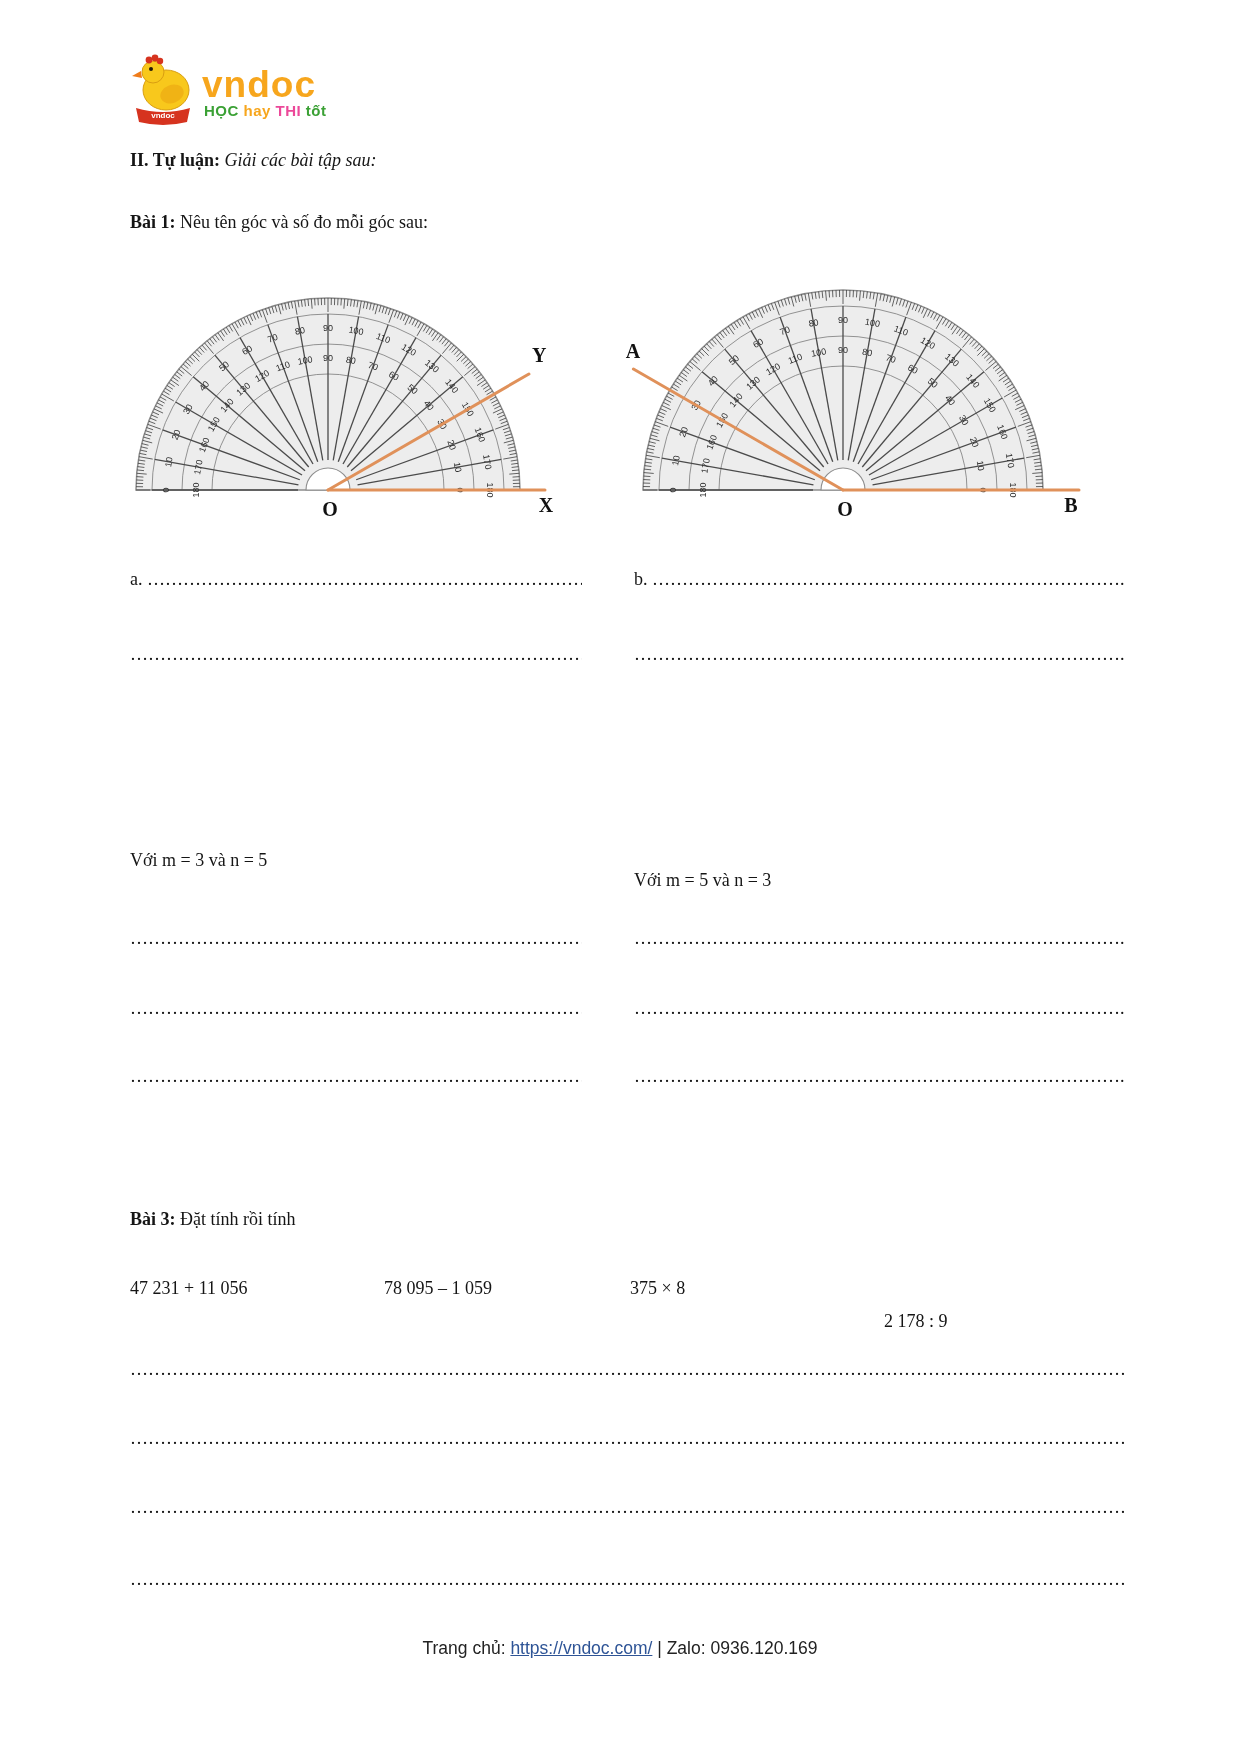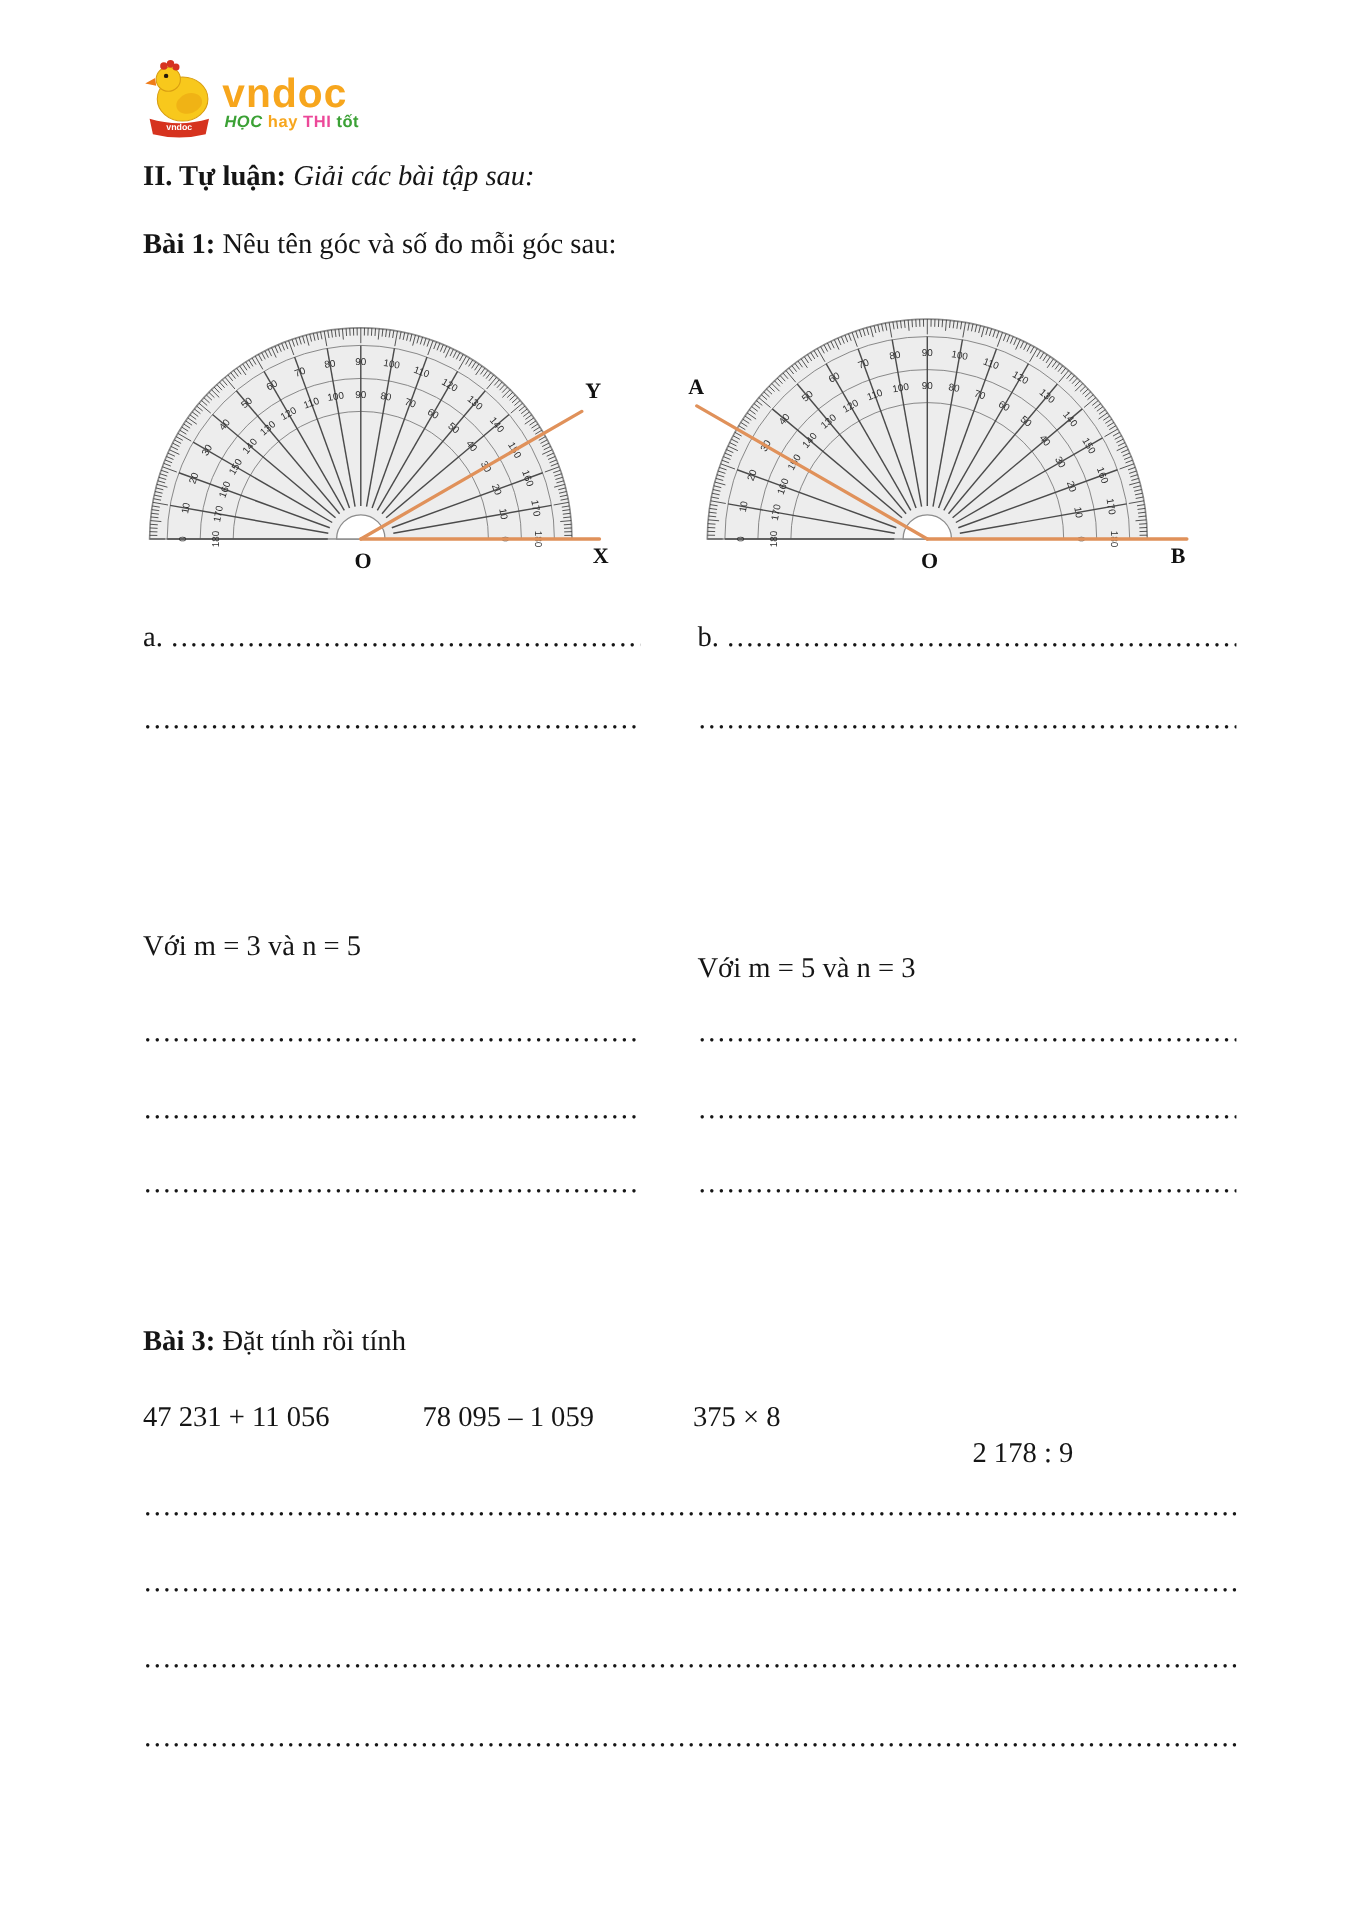--- a/index.html
+++ b/index.html
@@ -1,19 +1,19 @@
 <!DOCTYPE html>
 <html><head>
 <meta charset="utf-8">
 <style>
   html,body{margin:0;padding:0;background:#ffffff;}
   #canvas{position:relative;width:1240px;height:1755px;background:#ffffff;overflow:hidden;
           font-family:"Liberation Serif",serif;color:#151515;}
   .abs{position:absolute;white-space:nowrap;}
-  .body-text{font-size:26px;line-height:30px;}
+  .body-text{font-size:18px;line-height:30px;}
   .bold{font-weight:bold;}
   .italic{font-style:italic;}
   .dotted{overflow:hidden;}
   .clip452{width:452px;}
   .clip490{width:490px;}
   .clip994{width:994px;}
   .brand{font-family:"Liberation Sans",sans-serif;font-weight:800;font-size:37px;letter-spacing:1px;}
   .tagline{font-family:"Liberation Sans",sans-serif;font-weight:bold;font-size:15px;letter-spacing:.5px;}
   .footer{left:0;top:1638px;width:1240px;text-align:center;
           font-family:"Liberation Sans",sans-serif;font-size:17.5px;color:#222;}
@@ -35,21 +35,21 @@
       <circle cx="25" cy="8" r="3.4" fill="#d6331f"></circle>
       <circle cx="30" cy="11" r="3.2" fill="#d6331f"></circle>
       <polygon points="11,21 2,26 12,28" fill="#ef7c1a"></polygon>
       <circle cx="21" cy="19" r="2" fill="#23180a"></circle>
       <path d="M6 58 Q33 66 60 58 L57 72 Q33 78 9 72 Z" fill="#d6331f"></path>
       <text x="33" y="68" text-anchor="middle" font-size="8" font-family="Liberation Sans, sans-serif" font-weight="bold" fill="#ffffff">vndoc</text>
     </svg>
   </div>
   <div class="abs brand" style="left: 202px; top: 64px; color: rgb(247, 166, 29);">vndoc</div>
   <div class="abs tagline" style="left:204px;top:102px;">
-    <span style="color: rgb(59, 161, 53); font-style: italic;">HỌC </span><span style="color: rgb(247, 166, 29); margin-top: 40px;">hay </span><span style="color: #ec4899;">THI </span><span style="color: rgb(59, 161, 53);">tốt</span>
+    <span style="color: rgb(59, 161, 53);">HỌC </span><span style="color: rgb(247, 166, 29); margin-top: 40px;">hay </span><span style="color: #ec4899;">THI </span><span style="color: rgb(59, 161, 53);">tốt</span>
   </div>
 
   <div class="abs body-text" style="left:130px;top:145px;">
     <span class="bold">II. Tự luận:</span>
     <span class="italic">Giải các bài tập sau:</span>
   </div>
 
   <div class="abs body-text" style="left:130px;top:207px;">
     <span class="bold">Bài 1:</span>
     <span>Nêu tên góc và số đo mỗi góc sau:</span>
@@ -580,14 +580,17 @@
   <div class="abs body-text" style="left:130px;top:1273px;">47 231 + 11 056</div>
   <div class="abs body-text" style="left:384px;top:1273px;">78 095 – 1 059</div>
   <div class="abs body-text" style="left:630px;top:1273px;">375 × 8</div>
   <div class="abs body-text" style="left:884px;top:1273px;margin-top:33px;">2 178 : 9</div>
 
   <div class="abs body-text dotted clip994" style="left:130px;top:1354px;">……………………………………………………………………………………………………………………………………………………</div>
   <div class="abs body-text dotted clip994" style="left:130px;top:1423px;">……………………………………………………………………………………………………………………………………………………</div>
   <div class="abs body-text dotted clip994" style="left:130px;top:1492px;">……………………………………………………………………………………………………………………………………………………</div>
   <div class="abs body-text dotted clip994" style="left:130px;top:1564px;">……………………………………………………………………………………………………………………………………………………</div>
 
+  <div class="abs footer">
+    <span>Trang chủ: </span><a href="#" style="color: rgb(46, 84, 150);">https://vndoc.com/</a><span> | Zalo: 0936.120.169</span>
+  </div>
 
 </div>
 
 </body></html>

